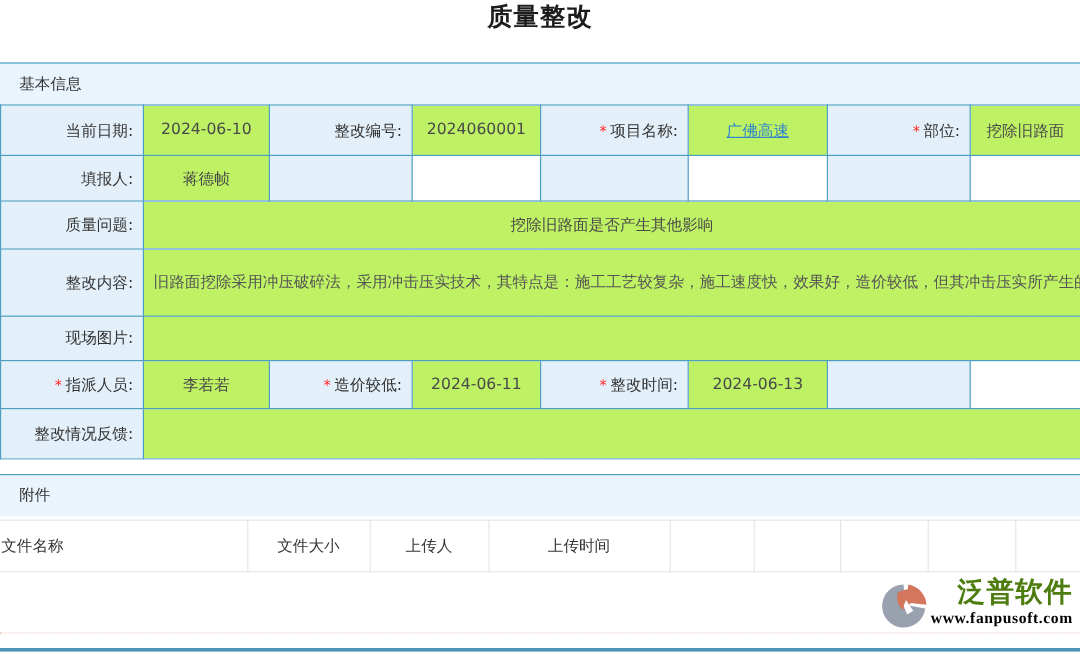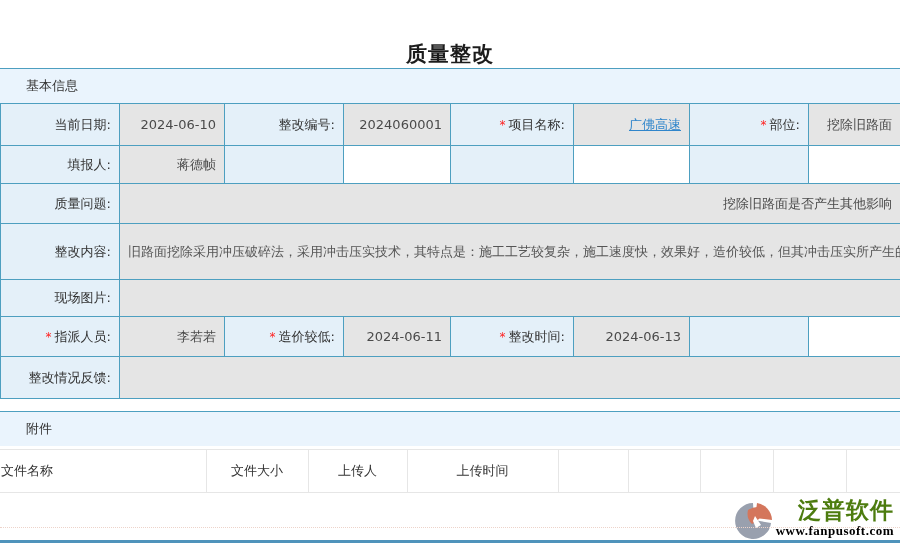--- a/index.html
+++ b/index.html
@@ -5,48 +5,48 @@
   * { box-sizing: border-box; margin: 0; padding: 0; }
   html,body { width: 900px; height: 545px; }
   body {
     font-family: "DejaVu Sans", "Liberation Sans", sans-serif;
     background: #fff;
     position: relative;
     overflow: hidden;
     color: #333;
   }
   .title-wrap {
-    height: 68px;
-    display: flex; align-items: flex-end; justify-content: center;
+    height: 52px;
+    display: flex; align-items: flex-start; justify-content: center;
   }
   .page-title { font-size: 21px; font-weight: bold; color: #1c1c1c; letter-spacing: 1px; }
 
   .section-bar {
     height: 35px;
     background: #eaf4fd;
     border-top: 1px solid #4d9fc0;
     display: flex; align-items: center;
-    padding-left: 26px;
+    padding-left: 16px;
     font-size: 13px; color: #333;
   }
 
   table.main {
     width: 900px;
     border-collapse: collapse;
     table-layout: fixed;
   }
   table.main td {
     border: 1px solid #4d9fc0;
     font-size: 13px;
     padding: 0 8px;
     overflow: hidden;
     white-space: nowrap;
   }
   td.lab   { background: #e4f0f9; text-align: right; color: #333; }
-  td.val   { background: #e5e5e5; text-align: right;  color: #4a4a4a; }
+  td.val   { background: #bef264; text-align: center;  color: #4a4a4a; }
   td.blank-b { background: #e4f0f9; }
   td.blank-w { background: #ffffff; }
   td.multiline {
     white-space: normal;
     line-height: 1.5;
     padding: 5px 8px;
     color: #555;
     vertical-align: middle;
   }
   tr.r1 { height: 42px; } tr.r2 { height: 38px; } tr.r3 { height: 40px; }

